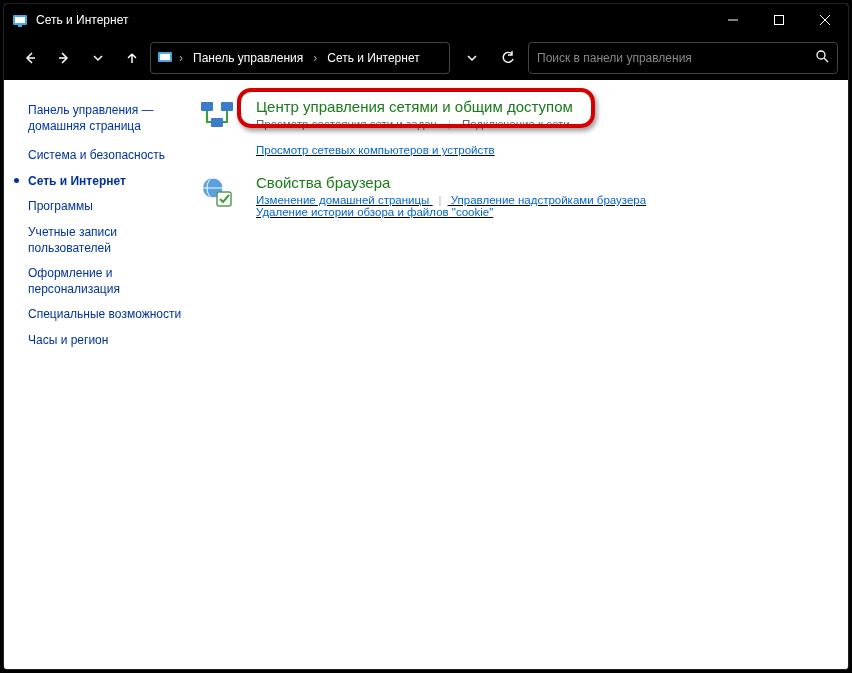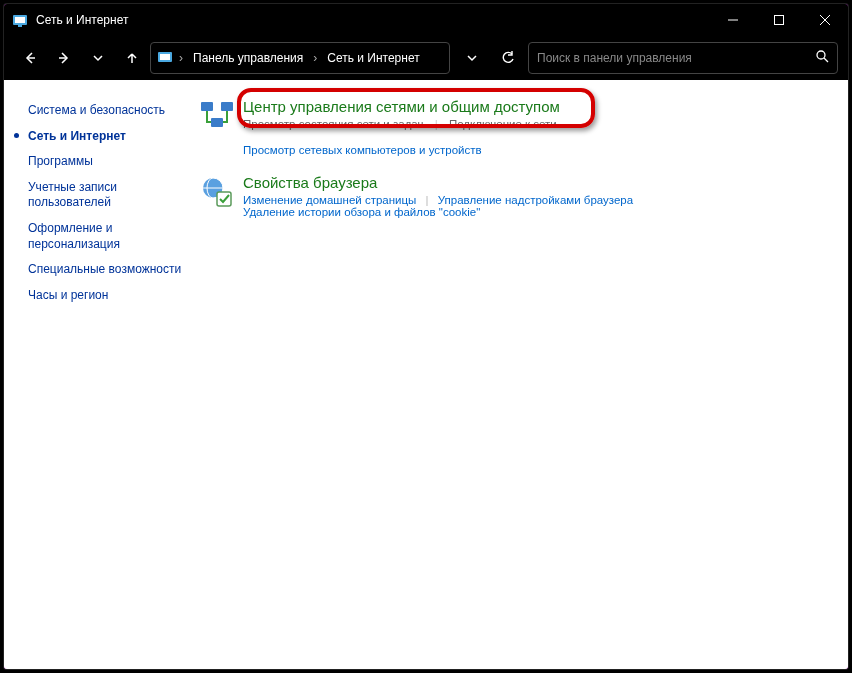--- a/index.html
+++ b/index.html
@@ -18,26 +18,26 @@
   .search { flex: 1; height: 32px; background: #000; border: 1px solid #444; border-radius: 4px; display: flex; align-items: center; padding: 0 8px; margin-left: 4px; gap: 22px; }
   .search input { flex: 1; background: transparent; border: 0; outline: 0; color: #fff; font-size: 12px; }
   .search input::placeholder { color: #888; }
   .body { flex: 1; display: flex; background: #fff; }
   .sidebar { width: 195px; padding: 18px 6px 0 24px; }
   .sidebar .sb-item { font-size: 12px; color: #003399; padding: 5px 0; line-height: 1.3; cursor: pointer; }
   .sidebar .sb-item.head { color: #0033aa; margin-bottom: 4px; }
   .sidebar .sb-item.active { color: #003399; font-weight: 600; position: relative; }
   .sidebar .sb-item.active::before { content: ""; position: absolute; left: -14px; top: 9px; width: 5px; height: 5px; background: #003399; border-radius: 50%; }
   .content { flex: 1; padding: 18px 10px 0 0; position: relative; }
-  .cat { display: flex; gap: 8px; margin-bottom: 18px; align-items: flex-start; }
+  .cat { display: flex; gap: 21px; margin-bottom: 18px; align-items: flex-start; }
   .cat .icon-wrap { width: 36px; height: 36px; flex-shrink: 0; }
   .cat .cat-body { flex: 1; }
   .cat .cat-title { font-size: 15px; color: #1a7a1a; margin-bottom: 3px; cursor: pointer; }
   .cat .cat-sub { font-size: 11.5px; color: #666; margin-bottom: 14px; }
-  .cat .links { font-size: 11.5px; }
+  .cat .links { font-size: 11.5px; text-decoration: underline; }
   .cat .links .lnk { color: #0066cc; cursor: pointer; }
   .cat .links .divider { color: #bbb; padding: 0 6px; }
   .highlight-box { position: absolute; border: 4px solid #d40000; border-radius: 14px; box-shadow: 2px 3px 5px rgba(0,0,0,0.4); pointer-events: none; left: 38px; top: 8px; width: 358px; height: 40px; }
 </style>
 </head>
 <body>
 
 <div class="window">
 
   <div class="titlebar">
@@ -118,20 +118,21 @@
       <span><svg width="14" height="14" viewBox="0 0 14 14">
             <circle cx="6" cy="6" r="4" fill="none" stroke="#fff" stroke-width="1.3"></circle>
             <line x1="9" y1="9" x2="13" y2="13" stroke="#fff" stroke-width="1.3"></line>
           </svg></span>
     </div>
   </div>
 
   <div class="body">
 
     <div class="sidebar">
+      <div class="sb-item head">Панель управления — домашняя страница</div>
       <div id="sidebar-list">
           <div class="sb-item">Система и безопасность</div>
           <div class="sb-item active">Сеть и Интернет</div>
           <div class="sb-item">Программы</div>
           <div class="sb-item">Учетные записи пользователей</div>
           <div class="sb-item">Оформление и персонализация</div>
           <div class="sb-item">Специальные возможности</div>
           <div class="sb-item">Часы и регион</div>
         </div>
     </div>

